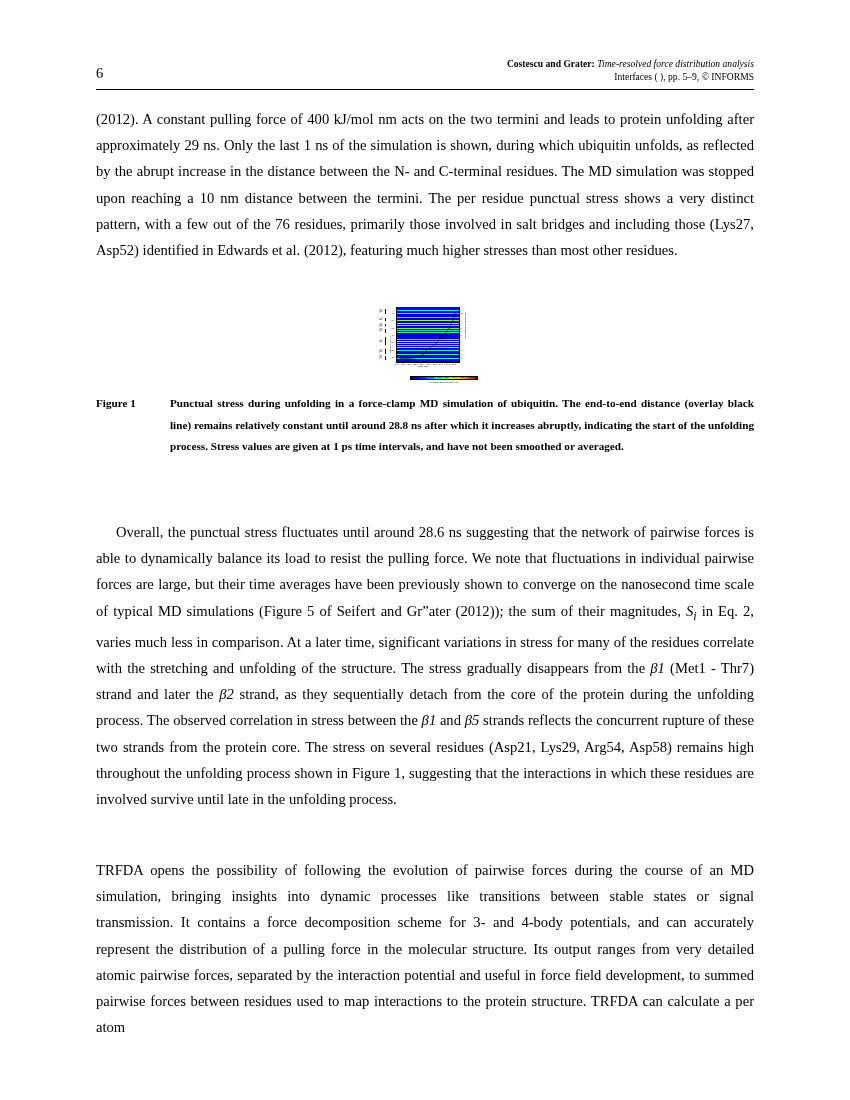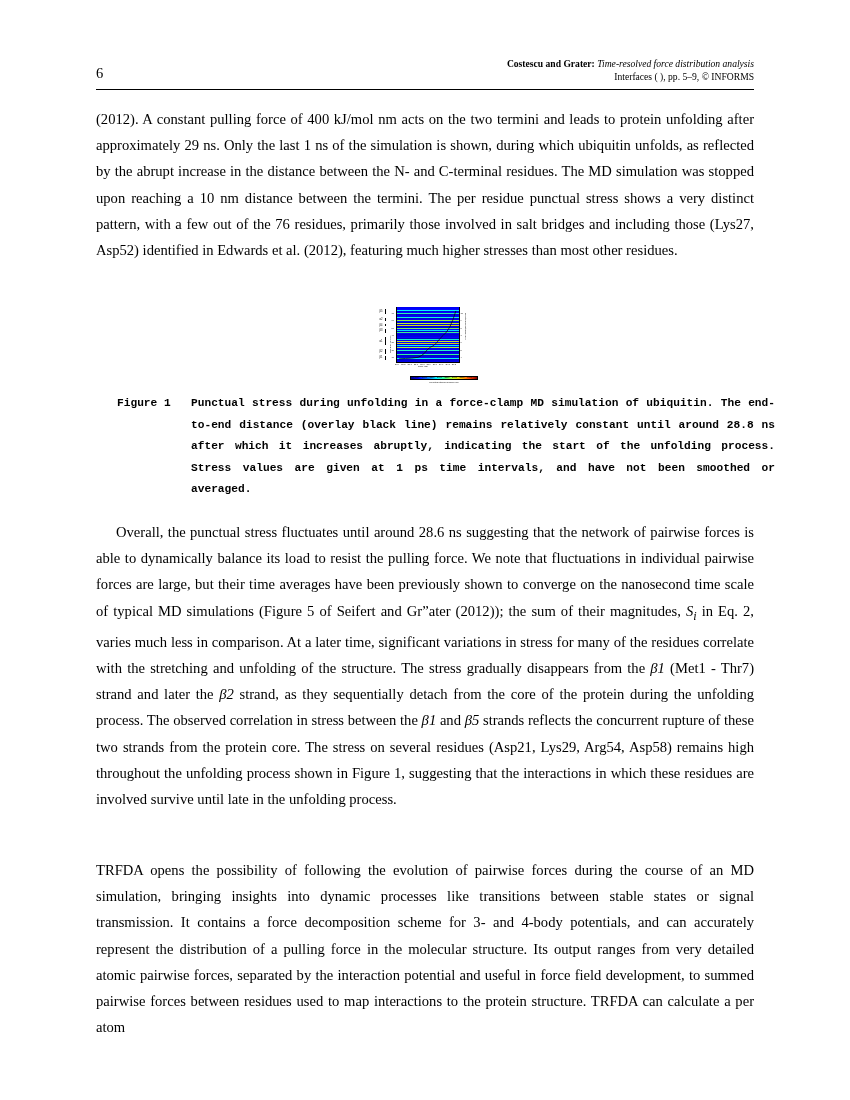--- a/index.html
+++ b/index.html
@@ -206,25 +206,24 @@
     color: #111111;
     white-space: nowrap;
   }
 
   
   .caption {
     position: absolute;
     left: 96px;
     top: 393px;
     width: 658px;
-    font-family: Liberation Mono, monospace;
+    font-family: Liberation Serif, serif;
     font-size: 11.2px;
     font-weight: bold;
     line-height: 21.6px;
-    margin-left: 21px;
   }
   .caption-label {
     position: absolute;
     left: 0;
     top: 0;
     width: 74px;
   }
   .caption-text {
     margin-left: 74px;
     display: block;

